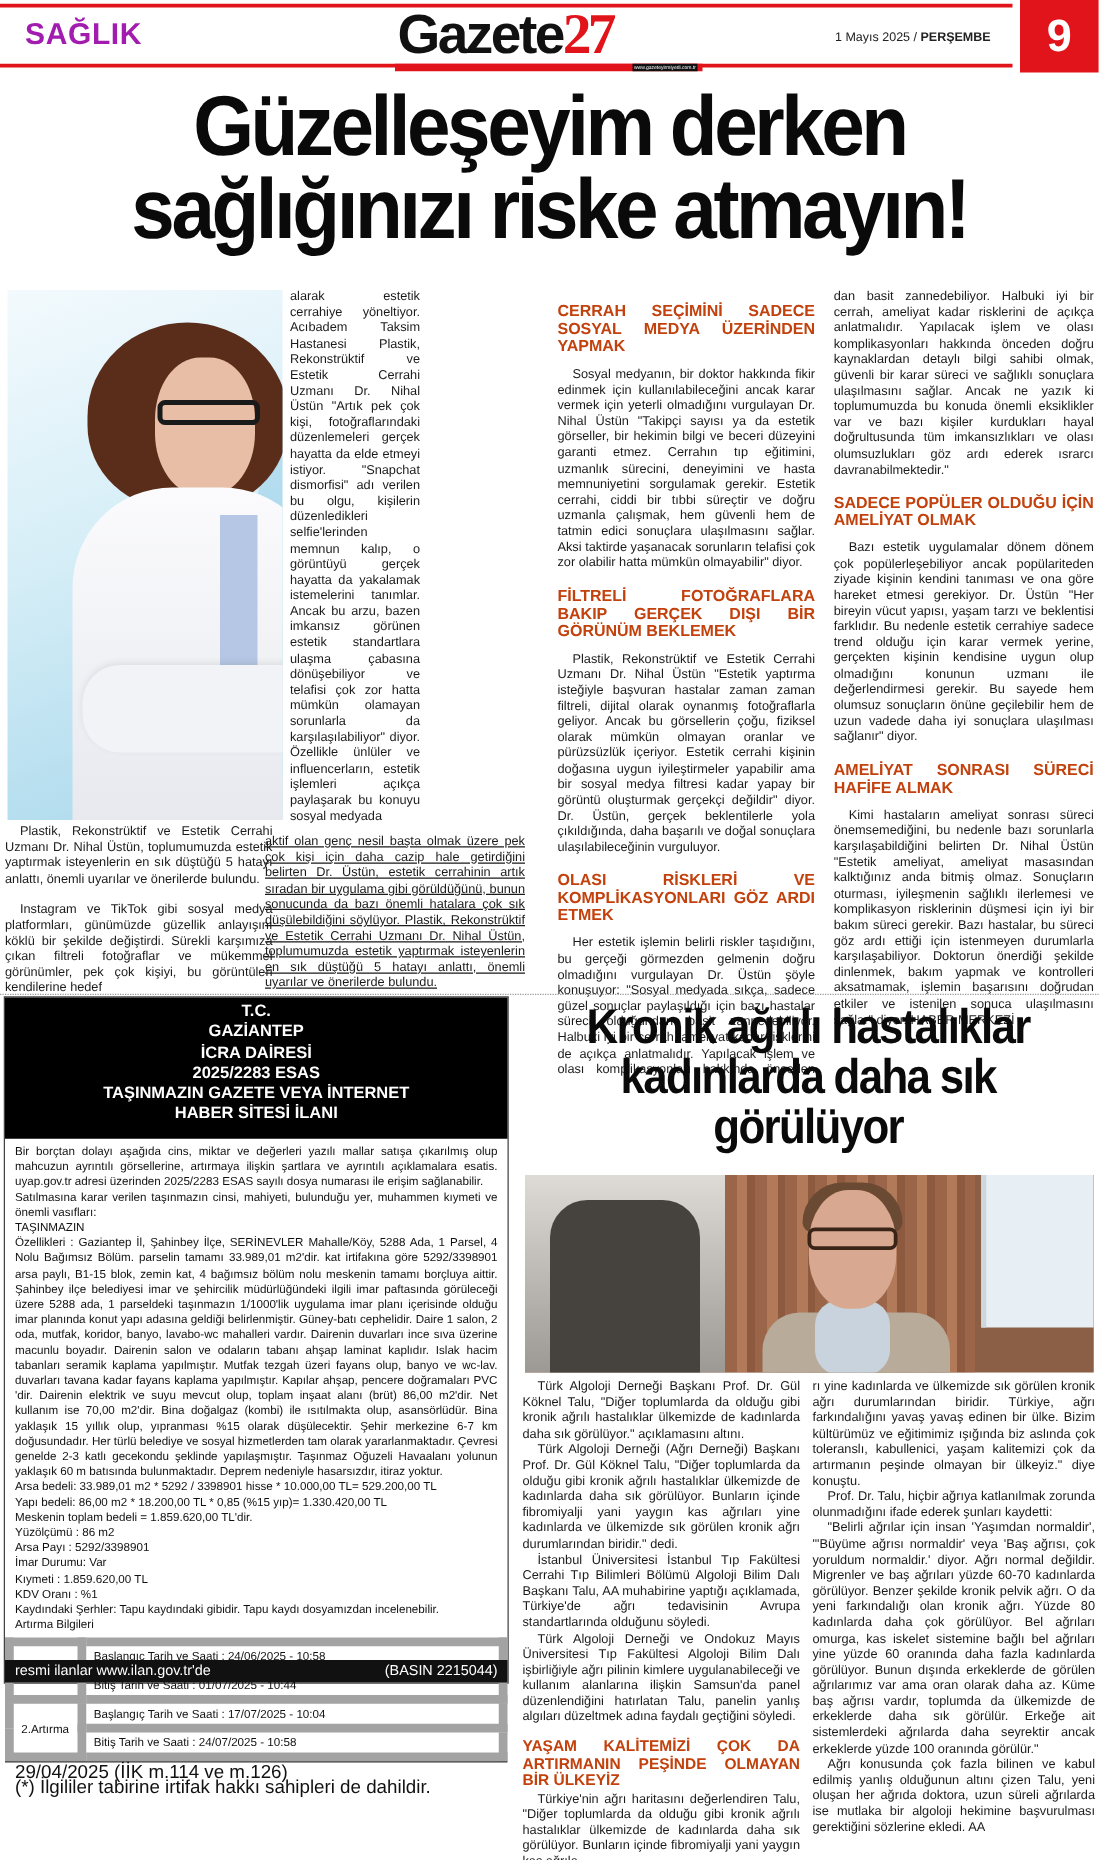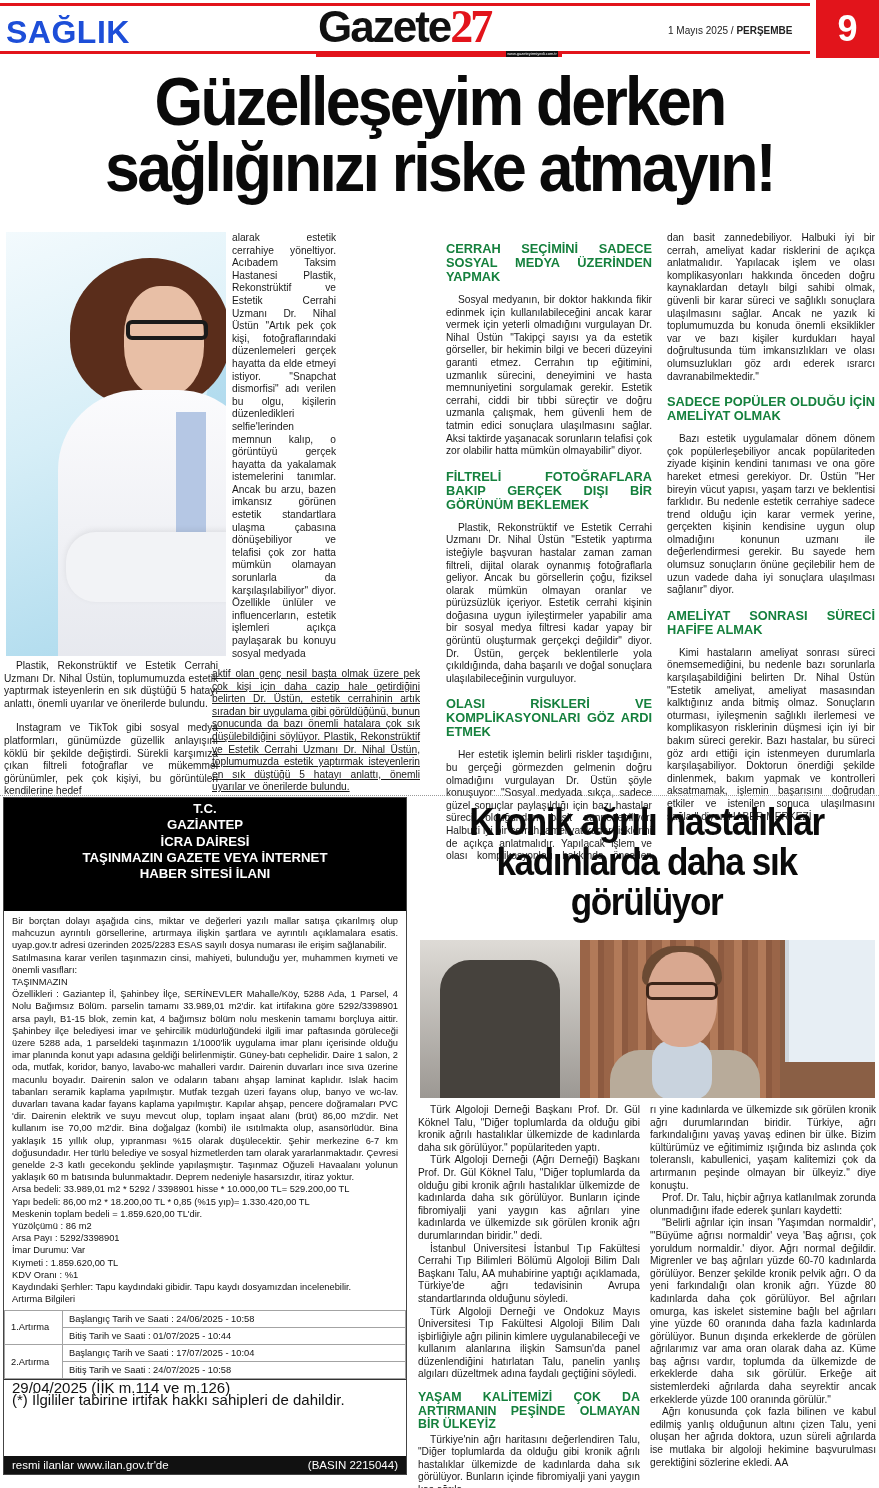--- a/index.html
+++ b/index.html
@@ -3,21 +3,21 @@
 <meta charset="utf-8">
 <style>
   * { box-sizing: border-box; margin: 0; padding: 0; }
   html, body { width: 879px; height: 1488px; overflow: hidden; background: #fff; }
   body { position: relative; font-family: "Liberation Sans", "DejaVu Sans", sans-serif; color: #111; }
 
   
   .mast { position: absolute; left: 0; top: 0; width: 879px; height: 58px; }
   .mast .topline { position: absolute; left: 0; top: 3px; width: 810px; height: 3px; background: #e2141b; }
   .mast .botline { position: absolute; left: 0; top: 51px; width: 810px; height: 3px; background: #e2141b; }
-  .mast .section { position: absolute; left: 6px; top: 14px; font-size: 32px; font-weight: bold; letter-spacing: 0.5px; color: #1d4ed8; }
+  .mast .section { position: absolute; left: 20px; top: 14px; font-size: 24px; font-weight: bold; letter-spacing: 0.5px; color: #a21caf; }
   .mast .logo { position: absolute; left: 318px; top: 4px; height: 28px; font-size: 44px; font-weight: bold; letter-spacing: -2px; color: #111; line-height: 46px; }
   .mast .logo .num { color: #e2141b; font-family: "Liberation Serif", "DejaVu Serif", serif; font-weight: bold; font-size: 46px; letter-spacing: -3px; }
   .mast .logo-under { position: absolute; left: 316px; top: 51px; width: 246px; height: 6px; background: #e2141b; }
   .mast .logo-under .url { position: absolute; left: 190px; top: 0; width: 52px; height: 6px; background: #111; color: #fff; font-size: 4px; text-align: center; line-height: 6px; }
   .mast .date { position: absolute; left: 668px; top: 25px; font-size: 10px; color: #222; }
   .mast .date b { font-weight: bold; }
   .mast .page { position: absolute; left: 816px; top: 0; width: 63px; height: 58px; background: #e2141b; color: #fff; font-size: 36px; font-weight: bold; text-align: center; line-height: 58px; }
 
   
   .headline { position: absolute; left: 0; top: 68px; width: 879px; text-align: center; font-family: "Liberation Sans", sans-serif; font-weight: bold; font-size: 68px; line-height: 66px; letter-spacing: -3px; transform: scaleX(0.92); transform-origin: center top; color: #0a0a0a; }
@@ -29,37 +29,37 @@
   .photo1 .face { position: absolute; left: 118px; top: 54px; width: 80px; height: 110px; border-radius: 45%; background: #e8bfa6; }
   .photo1 .glasses { position: absolute; left: 120px; top: 88px; width: 82px; height: 20px; border: 4px solid #1a1a1a; border-radius: 6px; }
   .photo1 .coat { position: absolute; left: 52px; top: 158px; width: 200px; height: 280px; border-radius: 80px 80px 0 0; background: linear-gradient(180deg, #fbfbfd, #e6e8ee); }
   .photo1 .shirt { position: absolute; left: 170px; top: 180px; width: 30px; height: 140px; background: #b5c7e4; }
   .photo1 .arms { position: absolute; left: 60px; top: 300px; width: 200px; height: 70px; border-radius: 30px; background: #f2f3f6; box-shadow: 0 -2px 6px rgba(0,0,0,0.08); }
 
   
   .txt { position: absolute; font-size: 10.2px; line-height: 12.6px; text-align: justify; color: #1a1a1a; }
   .txt p { text-indent: 12px; margin-bottom: 0; }
   .txt p.gap { margin-top: 12px; }
-  .sub { font-weight: bold; font-size: 12.8px; line-height: 14px; text-transform: uppercase; text-align: justify; color: #15803d; margin: 12px 0 10px 0; }
+  .sub { font-weight: bold; font-size: 12.8px; line-height: 14px; text-transform: uppercase; text-align: justify; color: #c2410c; margin: 12px 0 10px 0; }
 
   .col-a-under { left: 4px; top: 660px; width: 214px; }
   .col-b-narrow { left: 232px; top: 232px; width: 104px; }
   .col-b-wide { left: 212px; top: 668px; width: 208px; text-decoration: underline; }
   .col-c { left: 446px; top: 232px; width: 206px; }
   .col-d { left: 667px; top: 232px; width: 208px; }
 
   .dotted-sep { position: absolute; left: 0; top: 795px; width: 879px; border-top: 1px dotted #999; }
 
   
-  .legal { position: absolute; left: 3px; top: 797px; width: 404px; height: 678px; border: 1px solid #444; }
+  .legal { position: absolute; left: 3px; top: 797px; width: 404px; height: 550px; border: 1px solid #444; }
   .legal .head { background: #000; color: #fff; text-align: center; font-weight: bold; font-size: 13.2px; line-height: 16.3px; padding: 3px 0 4px; height: 113px; }
   .legal .body { padding: 4px 8px 0 8px; font-size: 9.3px; line-height: 12.2px; color: #111; }
   .legal .body div { text-align: justify; }
   .legal table { width: 100%; border-collapse: collapse; font-size: 9.3px; margin-top: 4px; }
-  .legal td { border: 1px solid #a3a3a3; padding: 2px 6px; height: 17px; }
+  .legal td { border: 7px solid #a3a3a3; padding: 2px 6px; height: 17px; }
   .legal td.rowh { width: 58px; vertical-align: middle; }
   .legal .tables-wrap { margin: 0 -8px; }
   .legal .foot-note { padding: 2px 8px; font-size: 15px; line-height: 12px; border-top: 1px solid #333; }
   .legal .footer { position: absolute; left: 0; bottom: 0; width: 100%; height: 18px; background: #111; color: #fff; font-size: 11.5px; line-height: 18px; padding: 0 8px; display: flex; justify-content: space-between; }
 
   
   .headline2 { position: absolute; left: 414px; top: 802px; width: 465px; text-align: center; font-weight: bold; font-size: 39px; line-height: 40px; letter-spacing: -1.5px; transform: scaleX(0.9); transform-origin: center top; color: #0a0a0a; }
 
   
   .photo2 { position: absolute; left: 420px; top: 940px; width: 455px; height: 158px; background: #8a5f45; overflow: hidden; }
@@ -137,20 +137,21 @@
   <p>Kimi hastaların ameliyat sonrası süreci önemsemediğini, bu nedenle bazı sorunlarla karşılaşabildiğini belirten Dr. Nihal Üstün "Estetik ameliyat, ameliyat masasından kalktığınız anda bitmiş olmaz. Sonuçların oturması, iyileşmenin sağlıklı ilerlemesi ve komplikasyon risklerinin düşmesi için iyi bir bakım süreci gerekir. Bazı hastalar, bu süreci göz ardı ettiği için istenmeyen durumlarla karşılaşabiliyor. Doktorun önerdiği şekilde dinlenmek, bakım yapmak ve kontrolleri aksatmamak, işlemin başarısını doğrudan etkiler ve istenilen sonuca ulaşılmasını sağlar" diyor. HABER MERKEZİ</p>
 </div>
 
 <div class="dotted-sep"></div>
 
 <section class="legal">
   <div class="head">
     <div>T.C.</div>
     <div>GAZİANTEP</div>
     <div>İCRA DAİRESİ</div>
+    <div>2025/2283 ESAS</div>
     <div>TAŞINMAZIN GAZETE VEYA İNTERNET</div>
     <div>HABER SİTESİ İLANI</div>
   </div>
   <div class="body">
     <div>Bir borçtan dolayı aşağıda cins, miktar ve değerleri yazılı mallar satışa çıkarılmış olup mahcuzun ayrıntılı görsellerine, artırmaya ilişkin şartlara ve ayrıntılı açıklamalara esatis. uyap.gov.tr adresi üzerinden 2025/2283 ESAS sayılı dosya numarası ile erişim sağlanabilir.</div>
     <div>Satılmasına karar verilen taşınmazın cinsi, mahiyeti, bulunduğu yer, muhammen kıymeti ve önemli vasıfları:</div>
     <div>TAŞINMAZIN</div>
     <div>Özellikleri : Gaziantep İl, Şahinbey İlçe, SERİNEVLER Mahalle/Köy, 5288 Ada, 1 Parsel, 4 Nolu Bağımsız Bölüm. parselin tamamı 33.989,01 m2'dir. kat irtifakına göre 5292/3398901 arsa paylı, B1-15 blok, zemin kat, 4 bağımsız bölüm nolu meskenin tamamı borçluya aittir. Şahinbey ilçe belediyesi imar ve şehircilik müdürlüğündeki ilgili imar paftasında görüleceği üzere 5288 ada, 1 parseldeki taşınmazın 1/1000'lik uygulama imar planı içerisinde olduğu imar planında konut yapı adasına geldiği belirlenmiştir. Güney-batı cephelidir. Daire 1 salon, 2 oda, mutfak, koridor, banyo, lavabo-wc mahalleri vardır. Dairenin duvarları ince sıva üzerine macunlu boyadır. Dairenin salon ve odaların tabanı ahşap laminat kaplıdır. Islak hacim tabanları seramik kaplama yapılmıştır. Mutfak tezgah üzeri fayans olup, banyo ve wc-lav. duvarları tavana kadar fayans kaplama yapılmıştır. Kapılar ahşap, pencere doğramaları PVC 'dir. Dairenin elektrik ve suyu mevcut olup, toplam inşaat alanı (brüt) 86,00 m2'dir. Net kullanım ise 70,00 m2'dir. Bina doğalgaz (kombi) ile ısıtılmakta olup, asansörlüdür. Bina yaklaşık 15 yıllık olup, yıpranması %15 olarak düşülecektir. Şehir merkezine 6-7 km doğusundadır. Her türlü belediye ve sosyal hizmetlerden tam olarak yararlanmaktadır. Çevresi genelde 2-3 katlı gecekondu şeklinde yapılaşmıştır. Taşınmaz Oğuzeli Havaalanı yolunun yaklaşık 60 m batısında bulunmaktadır. Deprem nedeniyle hasarsızdır, itiraz yoktur.</div>
     <div>Arsa bedeli: 33.989,01 m2 * 5292 / 3398901 hisse * 10.000,00 TL= 529.200,00 TL</div>
     <div>Yapı bedeli: 86,00 m2 * 18.200,00 TL * 0,85 (%15 yıp)= 1.330.420,00 TL</div>
@@ -205,21 +206,21 @@
   <div class="curtain"></div>
   <div class="screen"></div>
   <div class="jacket"></div>
   <div class="scarf"></div>
   <div class="hair"></div>
   <div class="face"></div>
   <div class="glasses"></div>
 </div>
 
 <div class="txt col-e">
-  <p>Türk Algoloji Derneği Başkanı Prof. Dr. Gül Köknel Talu, "Diğer toplumlarda da olduğu gibi kronik ağrılı hastalıklar ülkemizde de kadınlarda daha sık görülüyor." popülariteden yaptı.</p>
+  <p>Türk Algoloji Derneği Başkanı Prof. Dr. Gül Köknel Talu, "Diğer toplumlarda da olduğu gibi kronik ağrılı hastalıklar ülkemizde de kadınlarda daha sık görülüyor." açıklamasını altını.</p>
   <p>Türk Algoloji Derneği (Ağrı Derneği) Başkanı Prof. Dr. Gül Köknel Talu, "Diğer toplumlarda da olduğu gibi kronik ağrılı hastalıklar ülkemizde de kadınlarda daha sık görülüyor. Bunların içinde fibromiyalji yani yaygın kas ağrıları yine kadınlarda ve ülkemizde sık görülen kronik ağrı durumlarından biridir." dedi.</p>
   <p>İstanbul Üniversitesi İstanbul Tıp Fakültesi Cerrahi Tıp Bilimleri Bölümü Algoloji Bilim Dalı Başkanı Talu, AA muhabirine yaptığı açıklamada, Türkiye'de ağrı tedavisinin Avrupa standartlarında olduğunu söyledi.</p>
   <p>Türk Algoloji Derneği ve Ondokuz Mayıs Üniversitesi Tıp Fakültesi Algoloji Bilim Dalı işbirliğiyle ağrı pilinin kimlere uygulanabileceği ve kullanım alanlarına ilişkin Samsun'da panel düzenlendiğini hatırlatan Talu, panelin yanlış algıları düzeltmek adına faydalı geçtiğini söyledi.</p>
   <h3 class="sub">YAŞAM KALİTEMİZİ ÇOK DA ARTIRMANIN PEŞİNDE OLMAYAN BİR ÜLKEYİZ</h3>
   <p>Türkiye'nin ağrı haritasını değerlendiren Talu, "Diğer toplumlarda da olduğu gibi kronik ağrılı hastalıklar ülkemizde de kadınlarda daha sık görülüyor. Bunların içinde fibromiyalji yani yaygın kas ağrıla-</p>
 </div>
 
 <div class="txt col-f">
   <div>rı yine kadınlarda ve ülkemizde sık görülen kronik ağrı durumlarından biridir. Türkiye, ağrı farkındalığını yavaş yavaş edinen bir ülke. Bizim kültürümüz ve eğitimimiz ışığında biz aslında çok toleranslı, kabullenici, yaşam kalitemizi çok da artırmanın peşinde olmayan bir ülkeyiz." diye konuştu.</div>
   <p>Prof. Dr. Talu, hiçbir ağrıya katlanılmak zorunda olunmadığını ifade ederek şunları kaydetti:</p>

